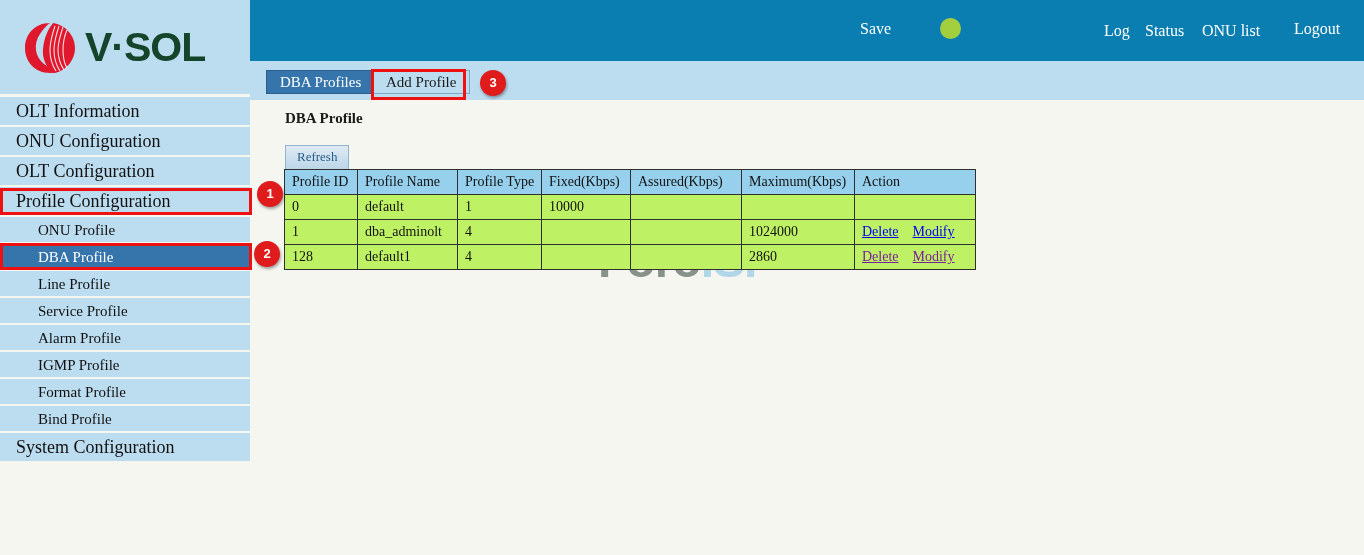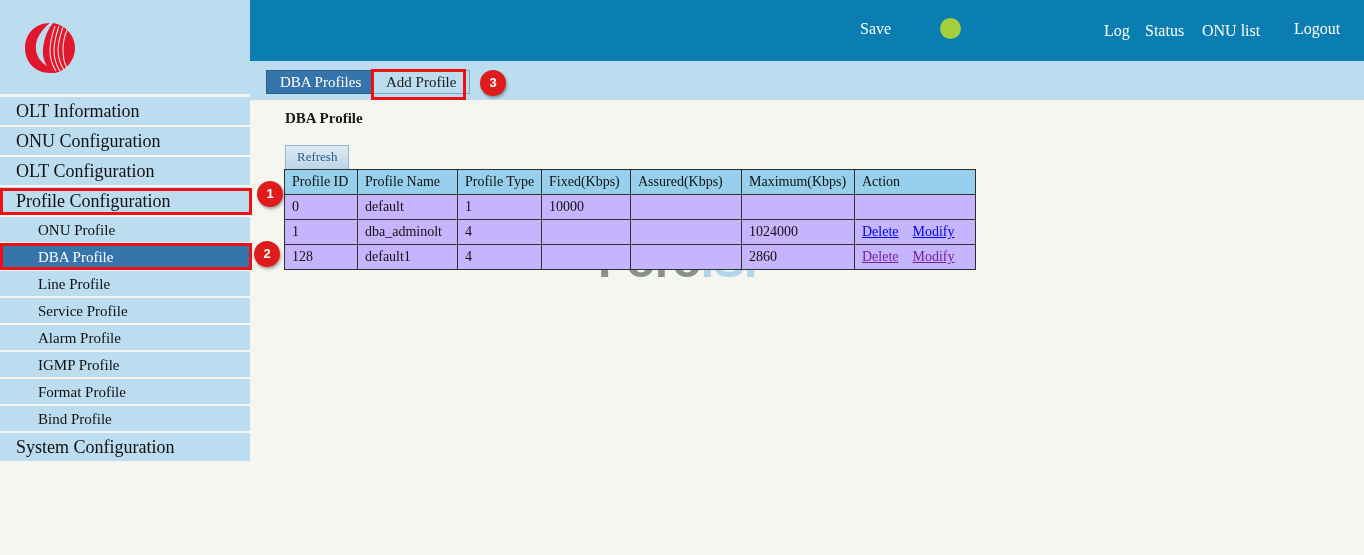--- a/index.html
+++ b/index.html
@@ -153,21 +153,21 @@
     cursor: pointer;
     font-family: "Liberation Serif", serif;
   }
 
   
   #dba-table {
     position: absolute;
     left: 34px; top: 69px;
     border-collapse: collapse;
     font-size: 14px;
-    background: #c4b5fd;
+    background: #bef264;
   }
   #dba-table th, #dba-table td {
     border: 1px solid #2f2f2f;
     text-align: left;
     font-weight: normal;
     height: 20px;
     padding: 4px 6px 4px 7px;
     color: #111111;
     box-sizing: border-box;
   }
@@ -245,20 +245,21 @@
 
 <div id="logo-panel">
   <svg id="logo-mark" viewBox="0 0 56 54">
     <path d="M28 2 C13 2 3 13 3 27 C3 41 13 52 28 52 C34 52 39 50 43 47 C36 49 28 48 22 43 C13 36 11 23 18 13 C21 8 25 4 28 2 Z" fill="#e0182d"></path>
     <path d="M31 2 C43 4 53 14 53 27 C53 40 43 51 31 52 C24 46 20 37 21 28 C22 17 26 8 31 2 Z" fill="#e0182d"></path>
     <path d="M33 5 C30 14 28 22 28 29 C28 37 30 44 34 50" fill="none" stroke="#ffffff" stroke-width="1.1" opacity=".85"></path>
     <path d="M37 5 C34 14 32 22 32 29 C32 37 34 44 38 50" fill="none" stroke="#ffffff" stroke-width="1.1" opacity=".85"></path>
     <path d="M41 6 C38 15 36 22 36 29 C36 37 38 43 42 49" fill="none" stroke="#ffffff" stroke-width="1.1" opacity=".85"></path>
     <path d="M45 9 C42 16 41 23 41 29 C41 36 42 42 45 47" fill="none" stroke="#ffffff" stroke-width="1.1" opacity=".85"></path>
   </svg>
+  <div id="logo-word">V·SOL</div>
 </div>
 
 <div id="topbar">
   <a id="save-link" class="top-link">Save</a>
   <div id="status-dot"></div>
   <a id="log-link" class="top-link">Log</a>
   <a id="status-link" class="top-link">Status</a>
   <a id="onulist-link" class="top-link">ONU list</a>
   <a id="logout-link" class="top-link">Logout</a>
 </div>

